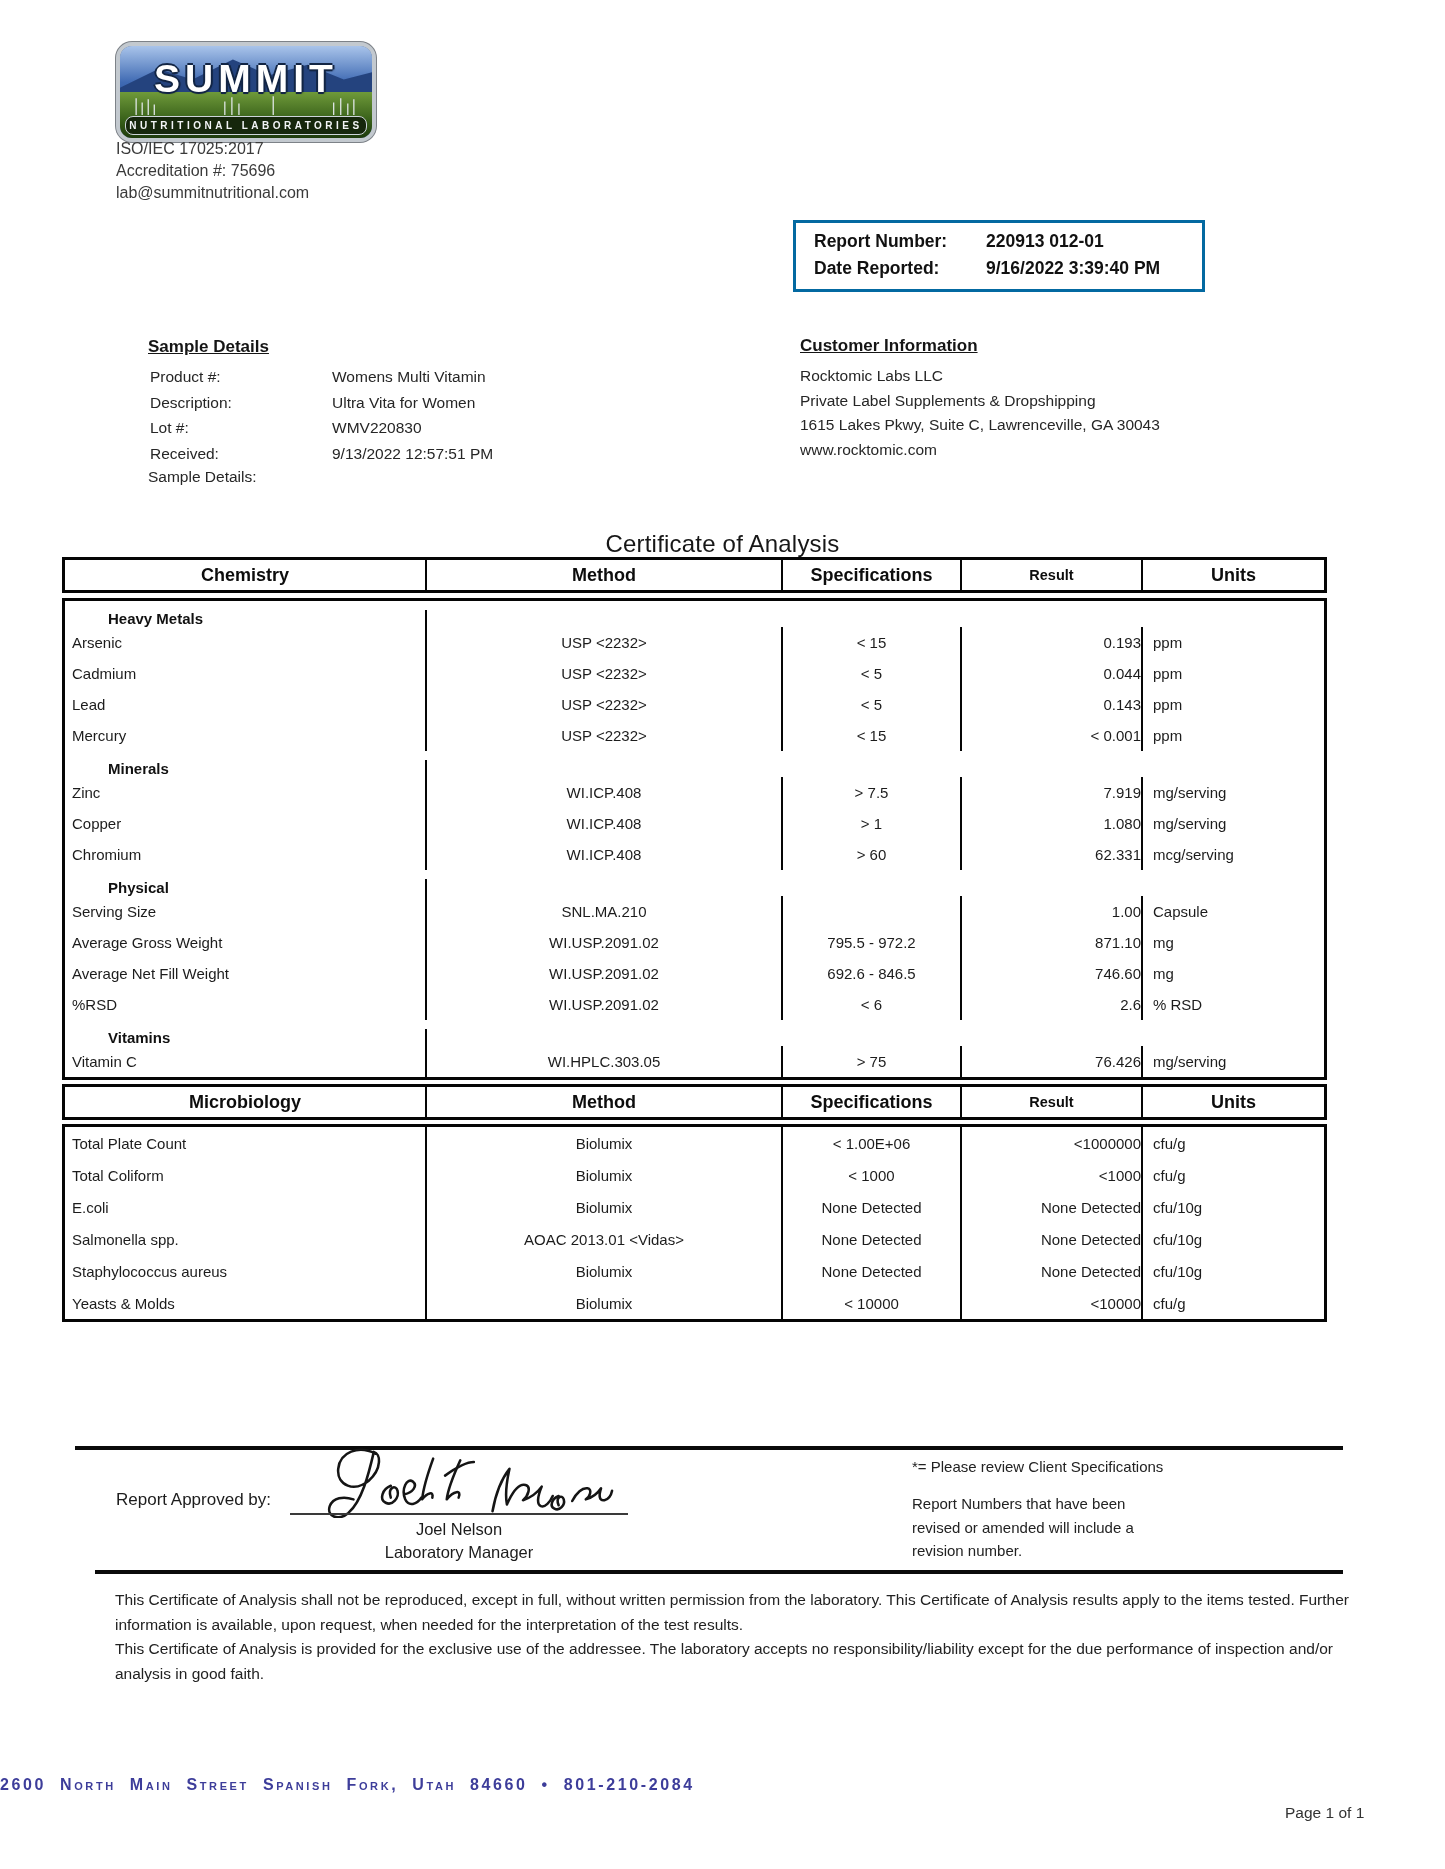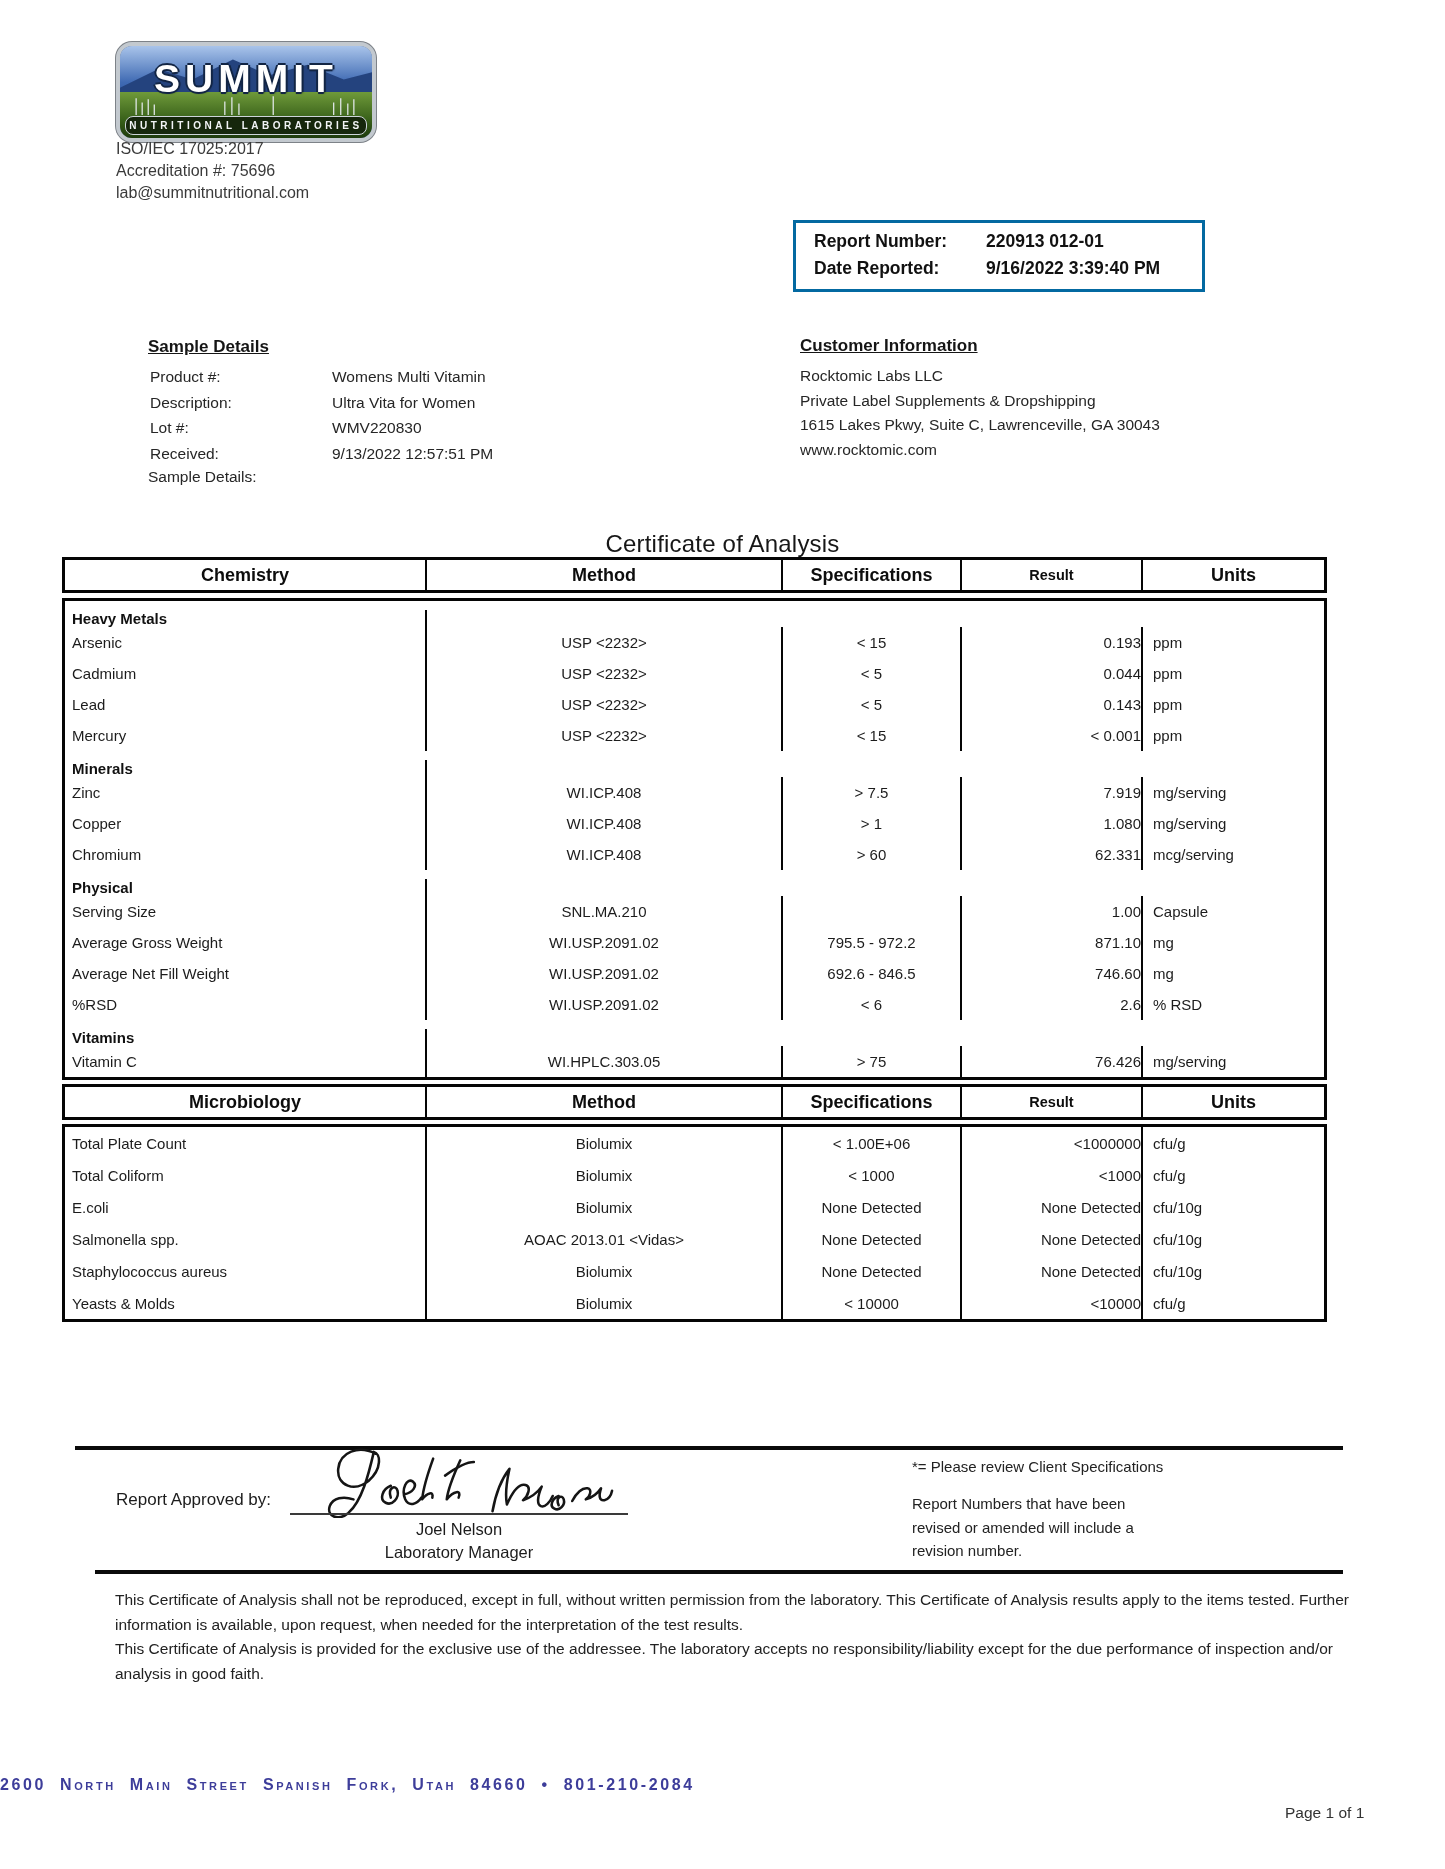--- a/index.html
+++ b/index.html
@@ -51,21 +51,21 @@
   .tbody{width:1265px;left:62px;border:3px solid #050505;box-sizing:border-box;background:#fff;}
   .trow{display:grid;grid-template-columns:362px 356px 179px 181px 1fr;}
   .trow .cell{display:flex;align-items:center;border-right:2px solid #050505;font-size:15px;color:#1c1c1c;
     overflow:hidden;white-space:nowrap;}
   .trow .cell:last-child{border-right:none;}
   .c-name{padding-left:7px;justify-content:flex-start;}
   .c-method{justify-content:center;}
   .c-spec{justify-content:center;}
   .c-result{justify-content:flex-end;}
   .c-units{padding-left:10px;justify-content:flex-start;}
-  .trow.section .c-name{font-weight:bold;font-size:15px;color:#111;}
+  .trow.section .c-name{font-weight:bold;font-size:15px;color:#111;margin-left:36px;}
   #chem-body .trow.data{height:31px;}
   #chem-body .trow.section{height:26px;align-items:end;}
   #micro-body .trow.data{height:32px;}
 
   
   .rule{background:#0a0a0a;height:4px;}
   .rule1{left:75px;top:1446px;width:1268px;}
   .rule2{left:95px;top:1570px;width:1248px;}
   .approve-label{left:116px;top:1490px;font-size:17px;color:#1c1c1c;}
   .sig-wrap{left:282px;top:1440px;width:360px;height:78px;}

